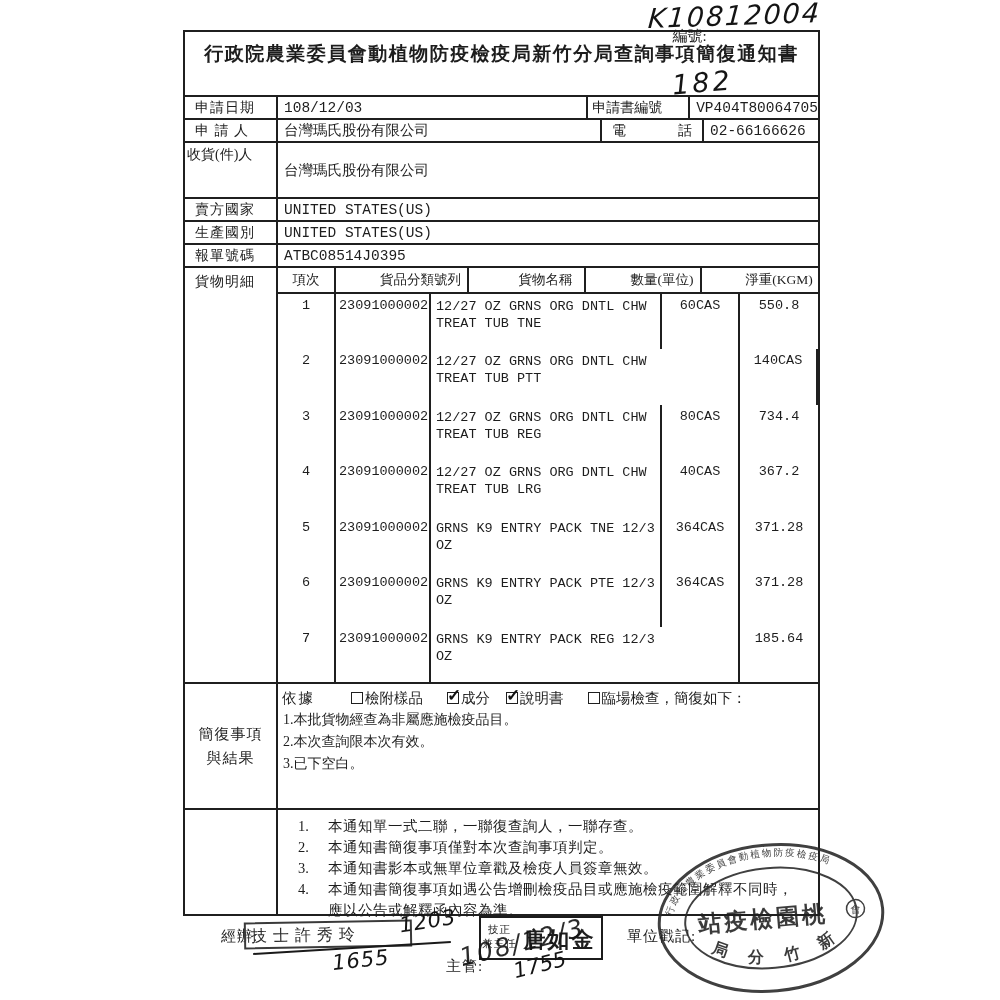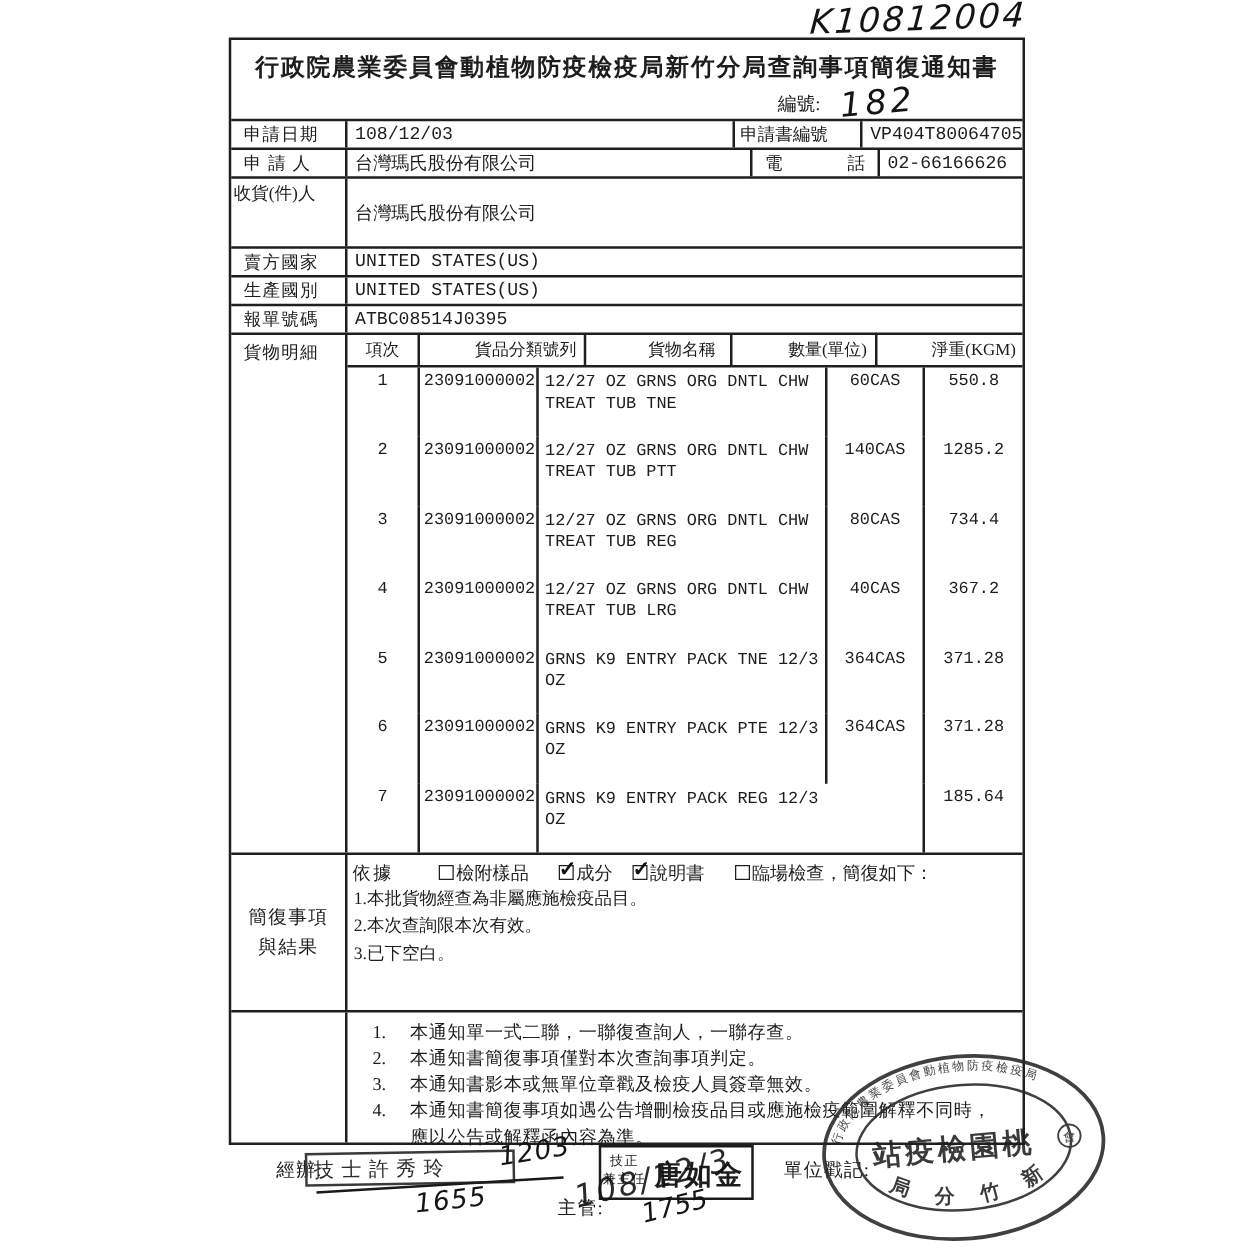--- a/index.html
+++ b/index.html
@@ -10,21 +10,21 @@
   .hw { font-family:"DejaVu Sans",sans-serif; font-style:italic; color:#141414; }
 
   .top-code { position:absolute; left:648px; top:0px; font-size:27px; letter-spacing:2px;
               transform:rotate(-2deg) skewX(-6deg); }
 
   
   .form { position:absolute; left:183px; top:30px; width:637px; border:2px solid #1f1f1f; background:#fff; }
 
   .title-box { position:relative; height:65px; border-bottom:2px solid #1f1f1f; }
   .title { text-align:center; padding-top:9px; font-size:19px; font-weight:bold; letter-spacing:1.5px; }
-  .serial-line { position:absolute; right:85px; bottom:2px; display:flex; align-items:flex-end; gap:16px; font-size:15px; }
+  .serial-line { position:absolute; right:85px; bottom:2px; display:flex; align-items:flex-start; gap:16px; font-size:15px;flex-direction:column; }
   .serial-line .hw { font-size:27px; transform:rotate(-5deg); position:relative; top:5px; letter-spacing:3px; }
 
   .frow { display:flex; border-bottom:2px solid #1f1f1f; align-items:stretch; }
   .h22 { height:23px; } .h56 { height:56px; }
   .lab { width:93px; border-right:2px solid #1f1f1f; font-size:14px; letter-spacing:1px;
          display:flex; align-items:center; padding-left:10px; flex-shrink:0; }
   .lab.tight { padding-left:2px; letter-spacing:0; }
   .val { font-family:"Liberation Mono","DejaVu Sans Mono",monospace; font-size:14.5px;
          display:flex; align-items:center; padding-left:6px; }
   .w322 { width:322px; } .grow { flex:1; }
@@ -169,21 +169,20 @@
             <div class="c-wt">550.8</div>
           </div>
           <div class="gt-row">
             <div class="c-no">2</div>
             <div class="c-code">23091000002</div>
             <div class="c-name">
                 <div>12/27 OZ GRNS ORG DNTL CHW</div>
                 <div>TREAT TUB PTT</div>
               </div>
             <div class="c-qty">140CAS</div>
-            <div class="c-wt">1285.2</div>
           </div>
           <div class="gt-row">
             <div class="c-no">3</div>
             <div class="c-code">23091000002</div>
             <div class="c-name">
                 <div>12/27 OZ GRNS ORG DNTL CHW</div>
                 <div>TREAT TUB REG</div>
               </div>
             <div class="c-qty">80CAS</div>
             <div class="c-wt">734.4</div>

